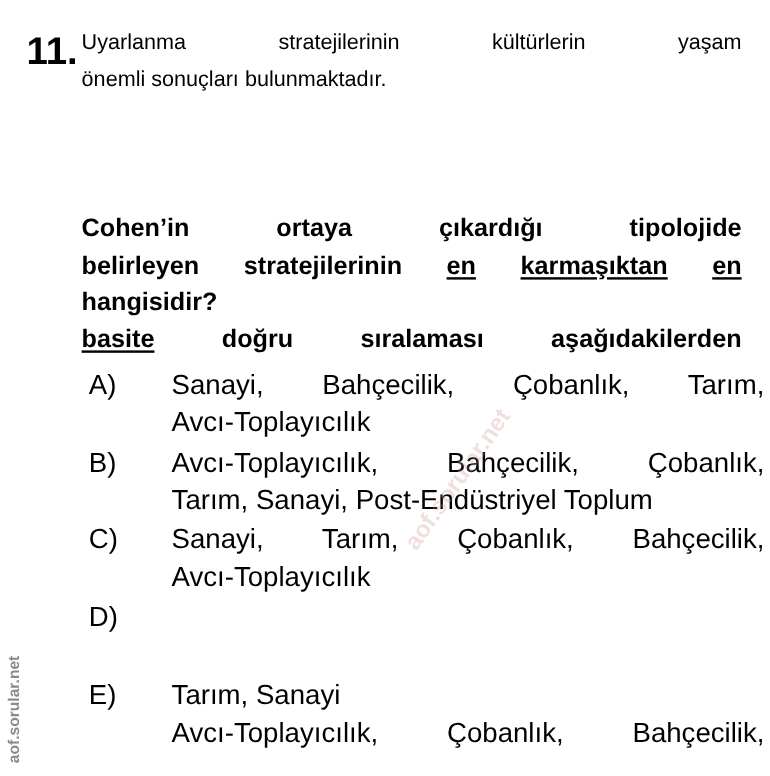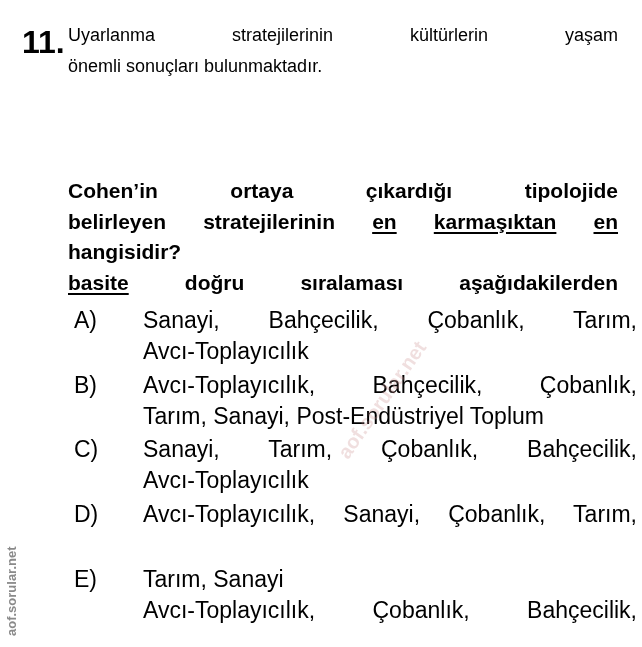--- a/index.html
+++ b/index.html
@@ -63,21 +63,20 @@
   <span class="lbl">C)</span>
   <span class="txt">
     <span class="ln">Sanayi, Tarım, Çobanlık, Bahçecilik,</span>
     <span class="ln last">Avcı-Toplayıcılık</span>
   </span>
 </div>
 
 <div class="opt" style="top:499px;">
   <span class="lbl">D)</span>
   <span class="txt">
-    <span class="ln">Avcı-Toplayıcılık, Sanayi, Çobanlık, Tarım,</span>
   </span>
 </div>
 
 <div class="opt" style="top:564px;">
   <span class="lbl">E)</span>
   <span class="txt">
     <span class="ln last">Tarım, Sanayi</span>
     <span class="ln">Avcı-Toplayıcılık, Çobanlık, Bahçecilik,</span>
   </span>
 </div>

